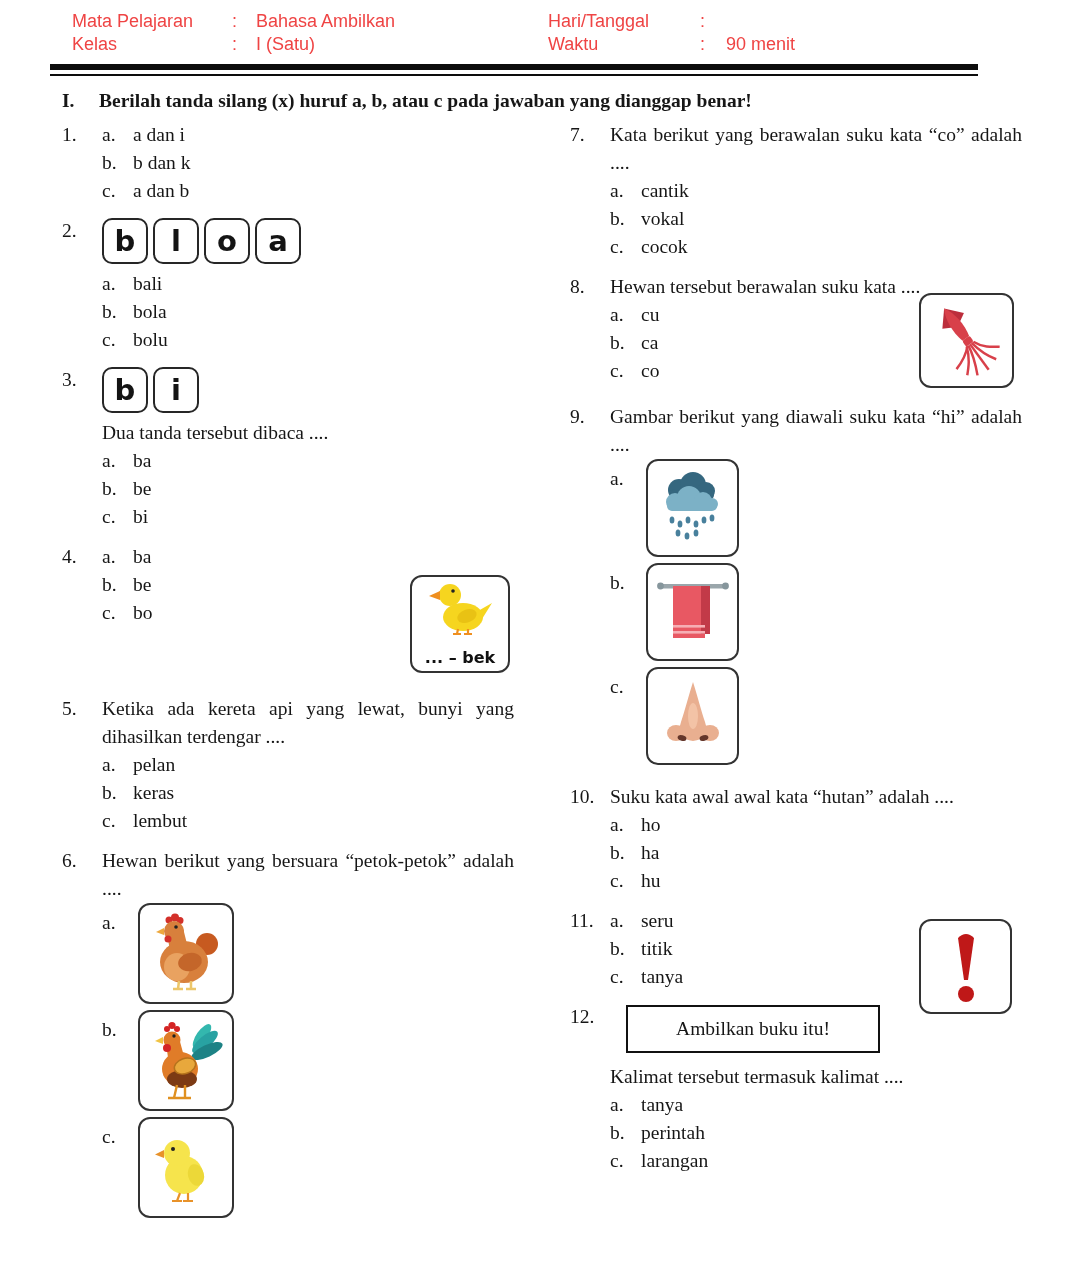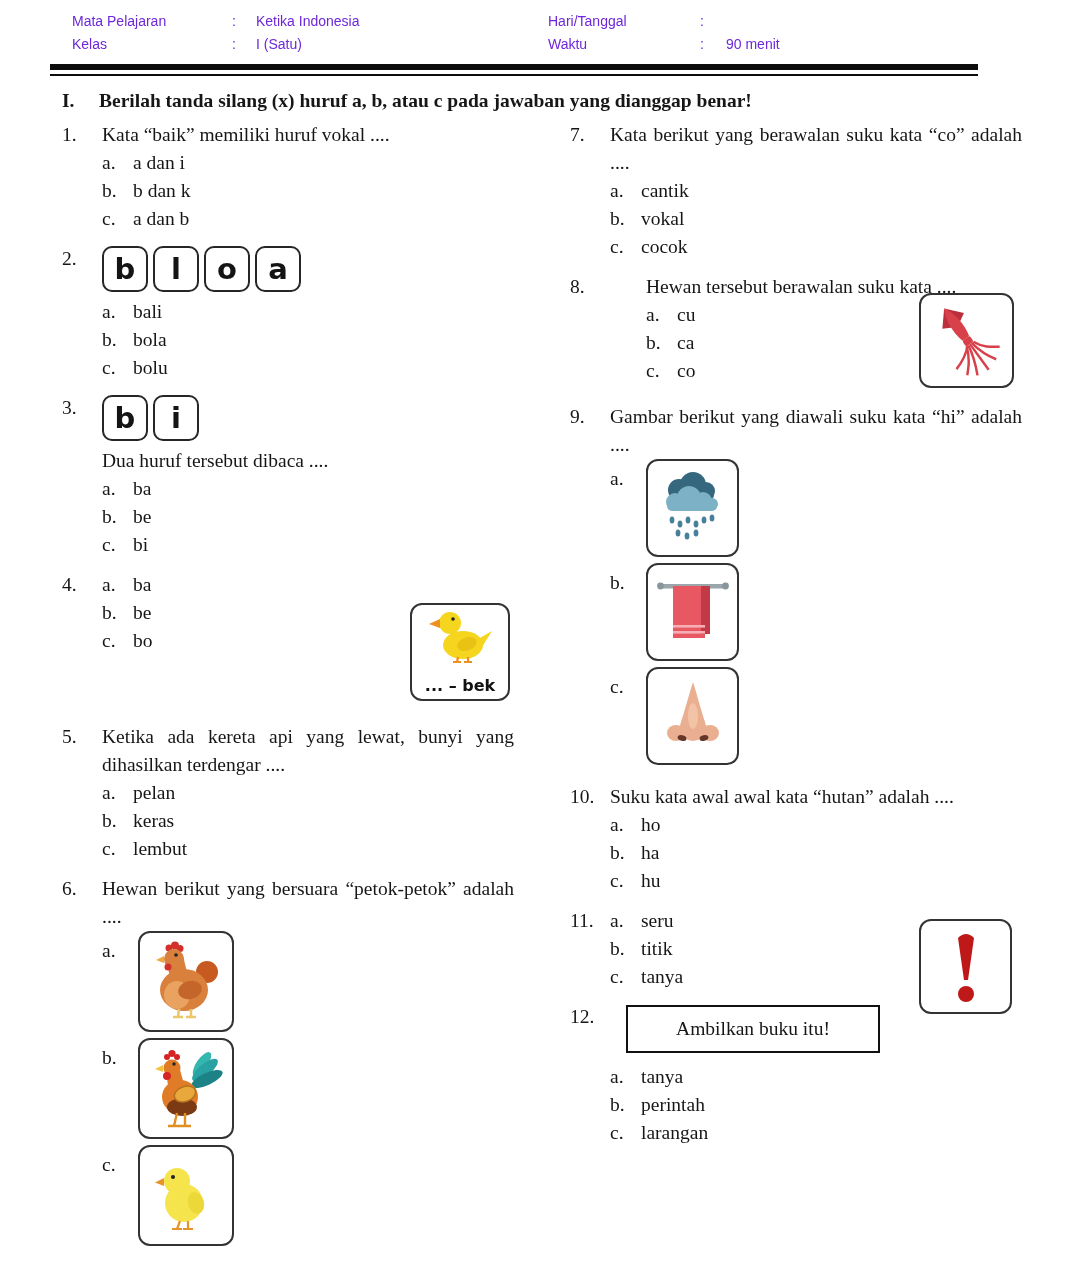--- a/index.html
+++ b/index.html
@@ -1,40 +1,40 @@
 <!DOCTYPE html>
 <html><head>
 <meta charset="utf-8">
 <style>
   html,body{margin:0;padding:0;background:#ffffff;}
   body{width:1080px;height:1287px;font-family:"Liberation Serif",serif;color:#161616;}
   .page{position:relative;width:1080px;height:1287px;overflow:hidden;background:#fff;}
 
   
-  .hdr{position:absolute;top:10px;font-family:"Liberation Sans",sans-serif;font-size:14px;line-height:23px;color:#6d28d9;}
+  .hdr{position:absolute;top:10px;font-family:"Liberation Sans",sans-serif;font-size:18px;line-height:23px;color:#ef4444;}
   .hdr.left{left:72px;display:grid;grid-template-columns:160px 24px auto;}
   .hdr.right{left:548px;display:grid;grid-template-columns:152px 26px auto;}
   .rule{position:absolute;left:50px;top:64px;width:928px;height:4px;border-top:6px solid #0d0d0d;border-bottom:2.5px solid #0d0d0d;}
 
   
   .section{position:absolute;left:62px;top:88px;display:flex;font-weight:bold;font-size:19.5px;line-height:26px;}
   .section .num{width:37px;flex-shrink:0;}
 
   
   .col{position:absolute;top:121px;width:452px;}
   .col.left{left:62px;}
   .col.right{left:570px;}
 
   .q{display:flex;margin-bottom:12px;}
   .qn{width:40px;flex-shrink:0;font-size:19.5px;line-height:28px;}
   .qb{flex:1;position:relative;font-size:19.5px;line-height:28px;}
   .qt{text-align:justify;}
   .opt{display:flex;}
   .ol{width:31px;flex-shrink:0;}
-  .q4{min-height:140px;} .q8{min-height:118px;margin-left:36px;}
+  .q4{min-height:140px;} .q8{min-height:118px;}
 
   
   .tiles{display:flex;gap:5px;margin:1px 0 6px;}
   .tile{width:42px;height:42px;border:2.5px solid #262626;border-radius:10px;background:#fff;
         display:flex;align-items:center;justify-content:center;
         font-family:"DejaVu Sans",sans-serif;font-weight:bold;font-size:29px;color:#141414;}
 
   
   .imgbox{border:2.5px solid #333;border-radius:12px;background:#fff;
           display:flex;flex-direction:column;align-items:center;justify-content:center;box-sizing:border-box;gap:12px;}
@@ -52,21 +52,21 @@
   .q12box{width:250px;border:2.5px solid #111;text-align:center;padding:8px 0;margin:2px 0 10px 16px;}
 </style>
 </head>
 <body>
 
 <div class="page">
 
   <div class="hdr left">
     <span>Mata Pelajaran</span>
     <span>:</span>
-    <span>Ketika Indonesia</span>
+    <span>Bahasa Ambilkan</span>
     <span>Kelas</span>
     <span>:</span>
     <span>I (Satu)</span>
   </div>
   <div class="hdr right">
     <span>Hari/Tanggal</span>
     <span>:</span>
     <span></span>
     <span>Waktu</span>
     <span>:</span>
@@ -77,21 +77,20 @@
   <div class="section">
     <span class="num">I.</span>
     <span>Berilah tanda silang (x) huruf a, b, atau c pada jawaban yang dianggap benar!</span>
   </div>
 
   <div class="col left">
 
     <div class="q">
       <div class="qn">1.</div>
       <div class="qb">
-        <div class="qt">Kata “baik” memiliki huruf vokal ....</div>
         <div class="opt">
             <span class="ol">a.</span>
             <span>a dan i</span>
           </div>
         <div class="opt">
             <span class="ol">b.</span>
             <span>b dan k</span>
           </div>
         <div class="opt">
             <span class="ol">c.</span>
@@ -124,21 +123,21 @@
       </div>
     </div>
 
     <div class="q">
       <div class="qn">3.</div>
       <div class="qb">
         <div class="tiles">
           <span class="tile">b</span>
           <span class="tile">i</span>
         </div>
-        <div class="qt">Dua huruf tersebut dibaca ....</div>
+        <div class="qt">Dua tanda tersebut dibaca ....</div>
         <div class="opt">
             <span class="ol">a.</span>
             <span>ba</span>
           </div>
         <div class="opt">
             <span class="ol">b.</span>
             <span>be</span>
           </div>
         <div class="opt">
             <span class="ol">c.</span>
@@ -426,20 +425,21 @@
             <circle cx="35" cy="66" r="8" fill="#bf1818"></circle>
           </svg>
         </div>
       </div>
     </div>
 
     <div class="q">
       <div class="qn">12.</div>
       <div class="qb">
         <div class="q12box">Ambilkan buku itu!</div>
+        <div class="qt">Kalimat tersebut termasuk kalimat ....</div>
         <div class="opt">
             <span class="ol">a.</span>
             <span>tanya</span>
           </div>
         <div class="opt">
             <span class="ol">b.</span>
             <span>perintah</span>
           </div>
         <div class="opt">
             <span class="ol">c.</span>

